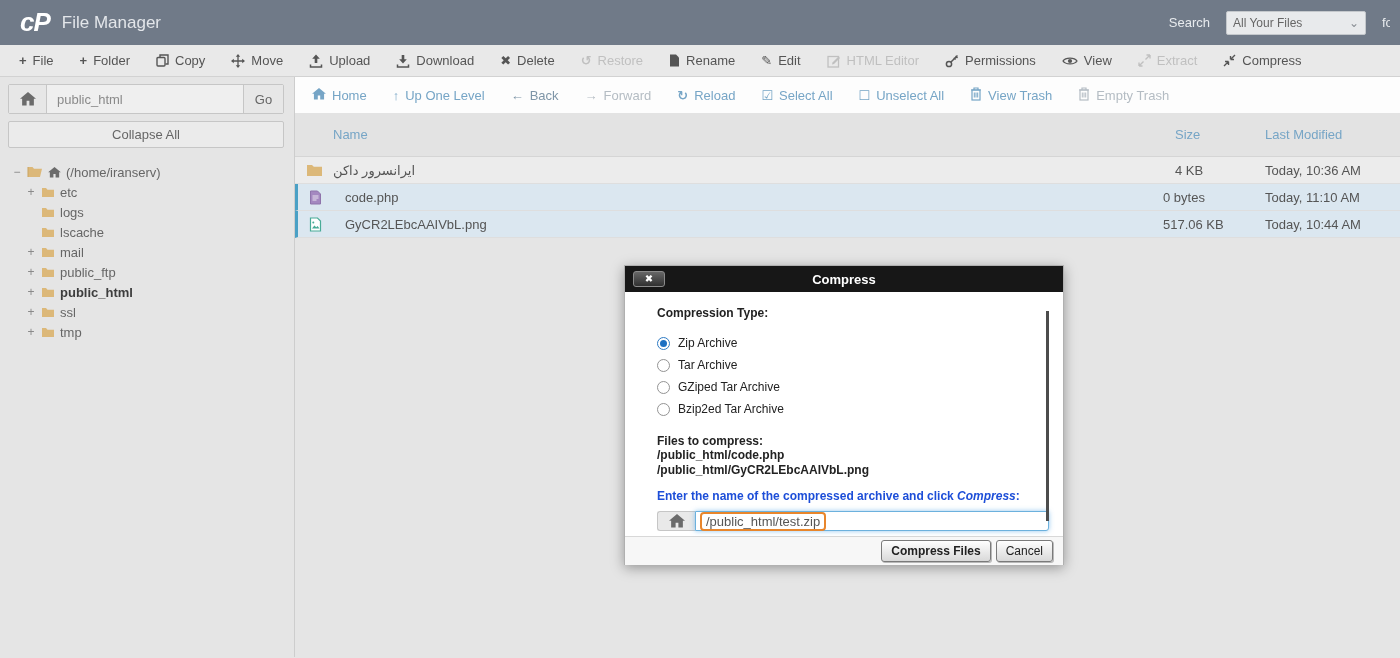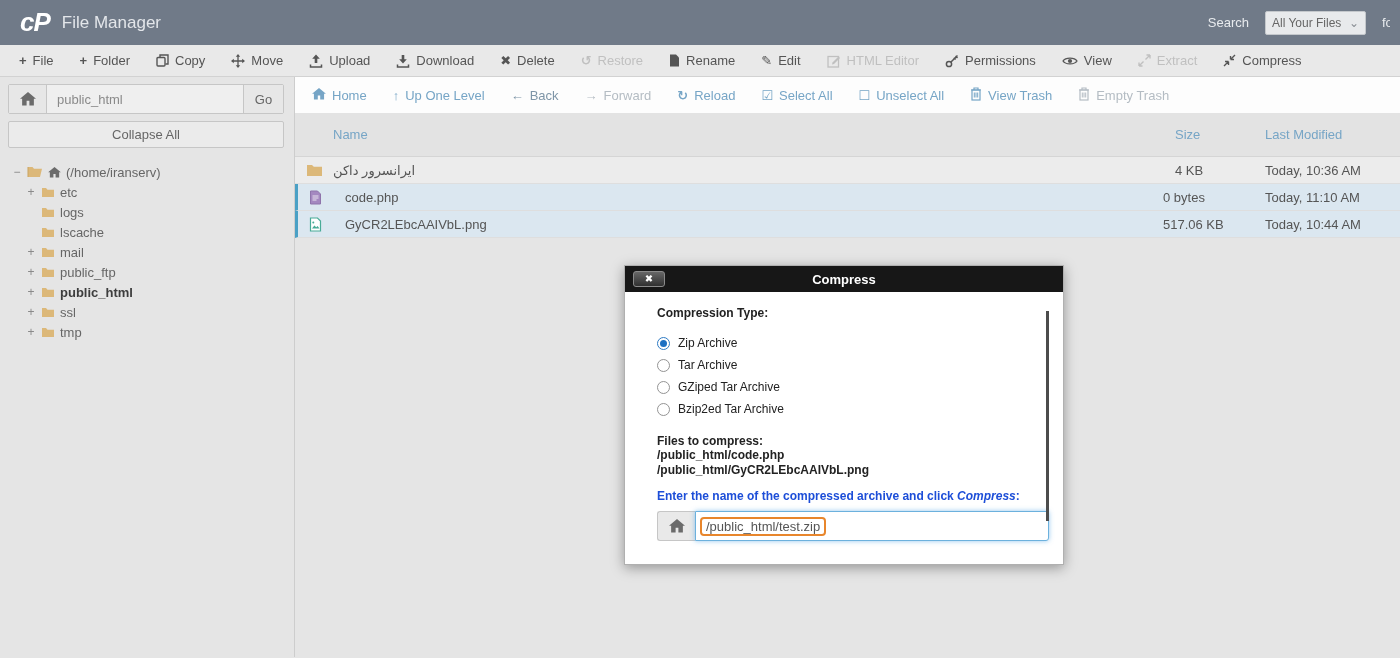--- a/index.html
+++ b/index.html
@@ -15,21 +15,21 @@
   
   .topbar {
     height: 45px; background: #707a88; display: flex; align-items: center;
     padding: 0 10px 0 20px; color: #e3e6ea;
   }
   .logo { font-size: 26px; font-weight: bold; font-style: italic; color:#fff; letter-spacing:-1px; margin-right: 12px; }
   .app-title { font-size: 17px; color:#e3e6ea; }
   .topbar-right { margin-left: auto; display: flex; align-items: center; gap: 16px; }
   .search-label { font-size: 13px; color:#e8ebee; }
   .scope-select {
-    width: 101px; height: 24px; background:#e8eaec; border:1px solid #c4c8cc; border-radius:2px;
+    width: 140px; height: 24px; background:#e8eaec; border:1px solid #c4c8cc; border-radius:2px;
     display:flex; align-items:center; padding:0 6px; color:#666; font-size:12px; cursor:pointer;
   }
   .scope-select .chev { margin-left:auto; color:#8a8f95; font-size:12px; }
   .for-partial { color:#e8ebee; width:8px; overflow:hidden; white-space:nowrap; }
 
   
   .toolbar {
     height: 32px; background: #e9e9e9; border-bottom: 1px solid #d2d2d2;
     display: flex; align-items: center; padding-left: 6px;
   }
@@ -97,21 +97,21 @@
   .dlg-label { font-weight:bold; font-size:12px; color:#222; }
   .radio-list { margin-top:12px; }
   .radio-row { display:flex; align-items:center; gap:8px; height:22px; cursor:pointer; }
   .radio { width:13px; height:13px; border:1px solid #949494; border-radius:50%; background:#fff; position:relative; flex-shrink:0; }
   .radio.sel { border-color:#2e7bc4; }
   .radio.sel::after { content:""; position:absolute; left:2px; top:2px; right:2px; bottom:2px; background:#1b6fc2; border-radius:50%; }
   .radio-label { font-size:12px; color:#222; }
   .files-block { margin-top:14px; font-size:12px; font-weight:bold; color:#222; line-height:1.2; }
   .enter-line { margin-top:12px; font-size:12px; font-weight:bold; color:#1d4ed8; }
   .enter-line .em { font-style:italic; }
-  .arch-row { display:flex; margin-top:8px; height:30px; width:392px; }
+  .arch-row { display:flex; margin-top:8px; height:20px; width:392px; }
   .arch-addon { width:38px; background:#e9e9e9; border:1px solid #c6c6c6; border-right:0; border-radius:3px 0 0 3px; display:flex; align-items:center; justify-content:center; cursor:pointer; }
   .arch-input {
     flex:1; border:1px solid #6cb1dd; border-radius:0 3px 3px 0; background:#fff;
     box-shadow:0 0 5px rgba(102,175,233,0.7); display:flex; align-items:center; padding:0 4px; cursor:text;
   }
   .autofill-box { border:2px solid #e8862c; border-radius:4px; padding:0 4px; color:#555; font-size:13px; }
   .dlg-scrollthumb { position:absolute; right:14px; top:19px; width:3px; height:210px; background:#4c4c4c; cursor:grab; }
   .dlg-foot { height:29px; background:#f7f7f7; border-top:1px solid #d8d8d8; display:flex; align-items:center; justify-content:flex-end; gap:5px; padding-right:10px; }
   .btn3d {
     background:linear-gradient(#fefefe,#d9d9d9); border:1px solid #7a7a7a; border-radius:3px;
@@ -484,13 +484,17 @@
         <svg width="16" height="14" viewBox="0 0 15 13">
             <path d="M7.5 0L0 6.2h2v6.3h4.2V8.2h2.6v4.3H13V6.2h2z" fill="#6b6b6b"></path>
           </svg>
       </div>
       <div class="arch-input">
         <span class="autofill-box">/public_html/test.zip</span>
       </div>
     </div>
     <div class="dlg-scrollthumb"></div>
   </div>
+  <div class="dlg-foot">
+    <button class="btn3d primary">Compress Files</button>
+    <button class="btn3d">Cancel</button>
+  </div>
 </div>
 
 </body></html>

